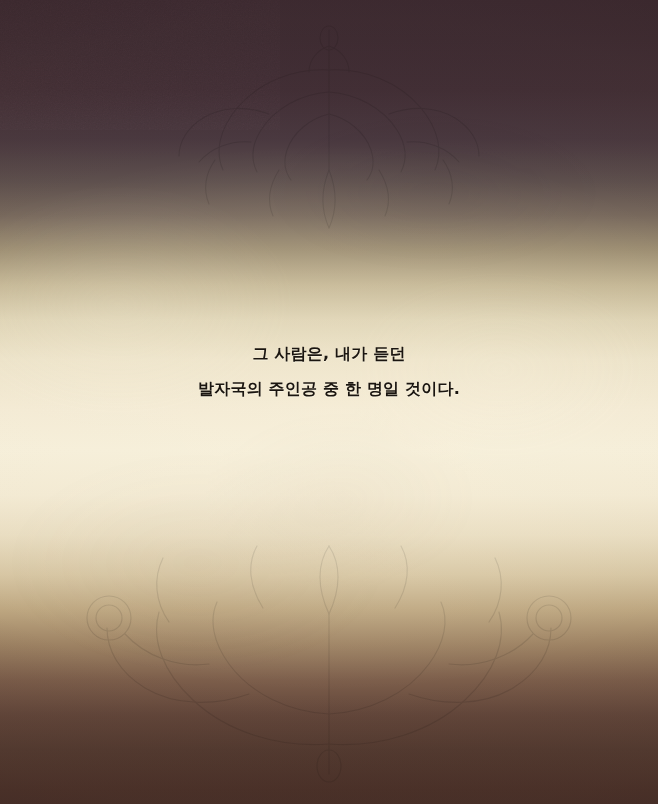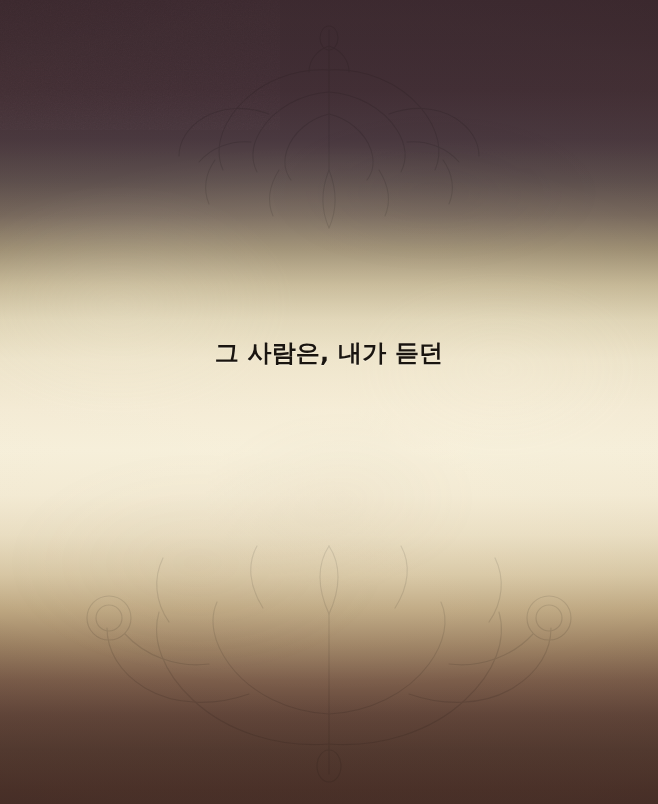--- a/index.html
+++ b/index.html
@@ -105,21 +105,21 @@
   }
 
   
   #quote {
     position: absolute;
     left: 0;
     right: 0;
     top: 336px;
     text-align: center;
     color: #1a1510;
-    font-size: 24px;
+    font-size: 16px;
     line-height: 35px;
     letter-spacing: 0.2px;
     font-weight: 600;
     text-shadow: 0 1px 0 rgba(255, 252, 240, 0.45);
     pointer-events: none;
   }
   .qline {
     display: block;
     white-space: pre;
   }
@@ -189,15 +189,16 @@
       <feColorMatrix type="saturate" values="0"></feColorMatrix>
       <feComponentTransfer>
         <feFuncA type="linear" slope="0.42" intercept="-0.1"></feFuncA>
       </feComponentTransfer>
     </filter>
     <rect width="100%" height="100%" filter="url(#grainFilter)"></rect>
   </svg>
 
   <div id="quote">
     <span class="qline">그 사람은, 내가 듣던</span>
+    <span class="qline">발자국의 주인공 중 한 명일 것이다.</span>
   </div>
 
 </div>
 
 </body></html>

